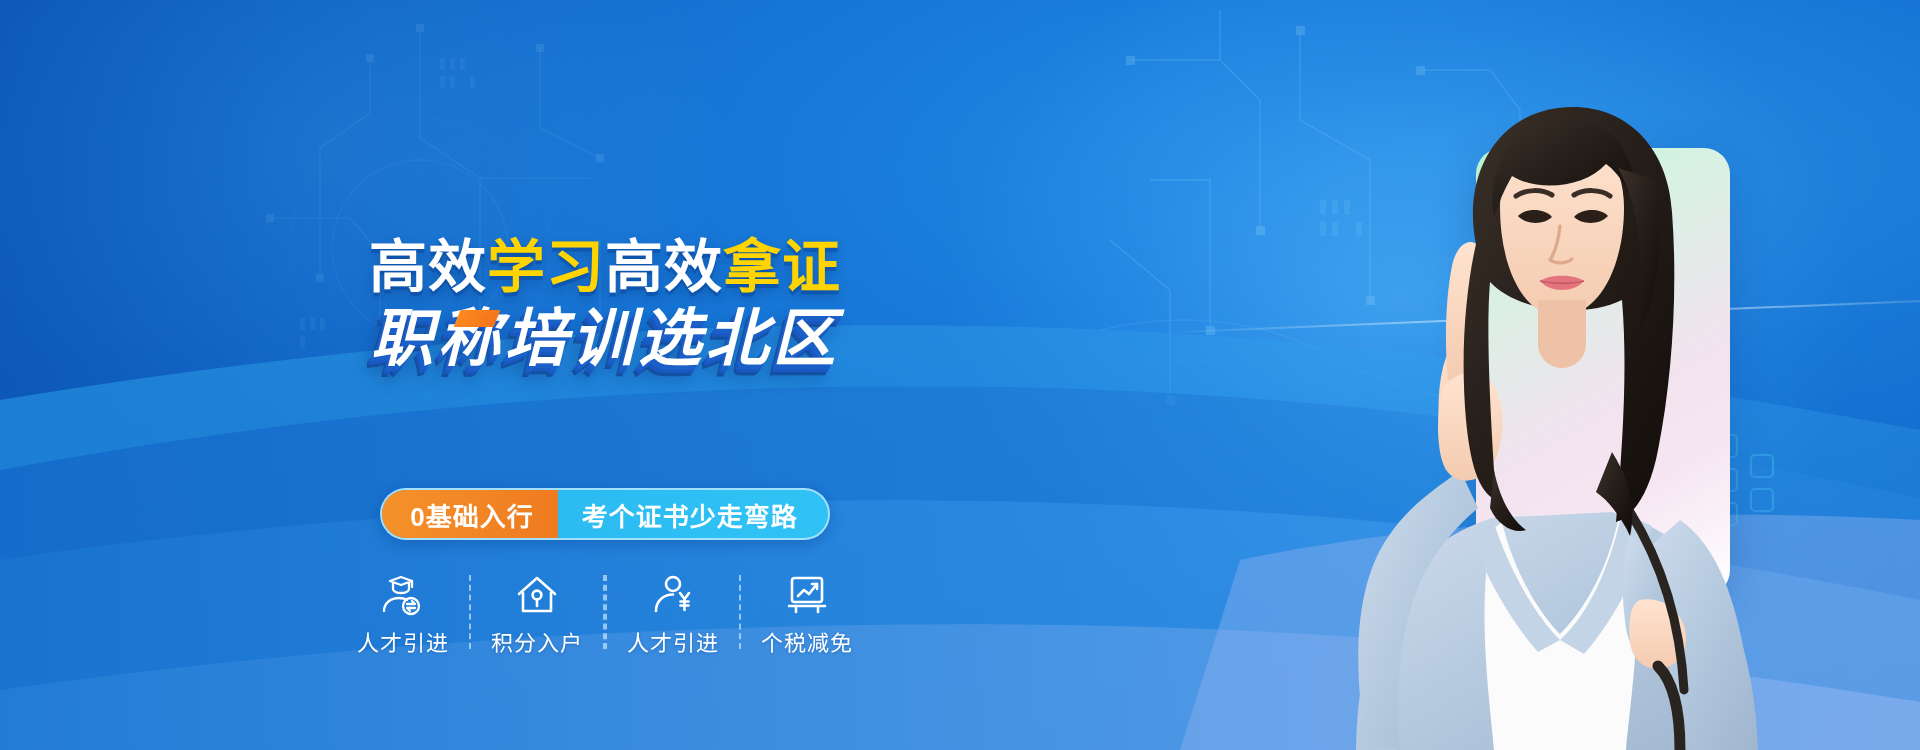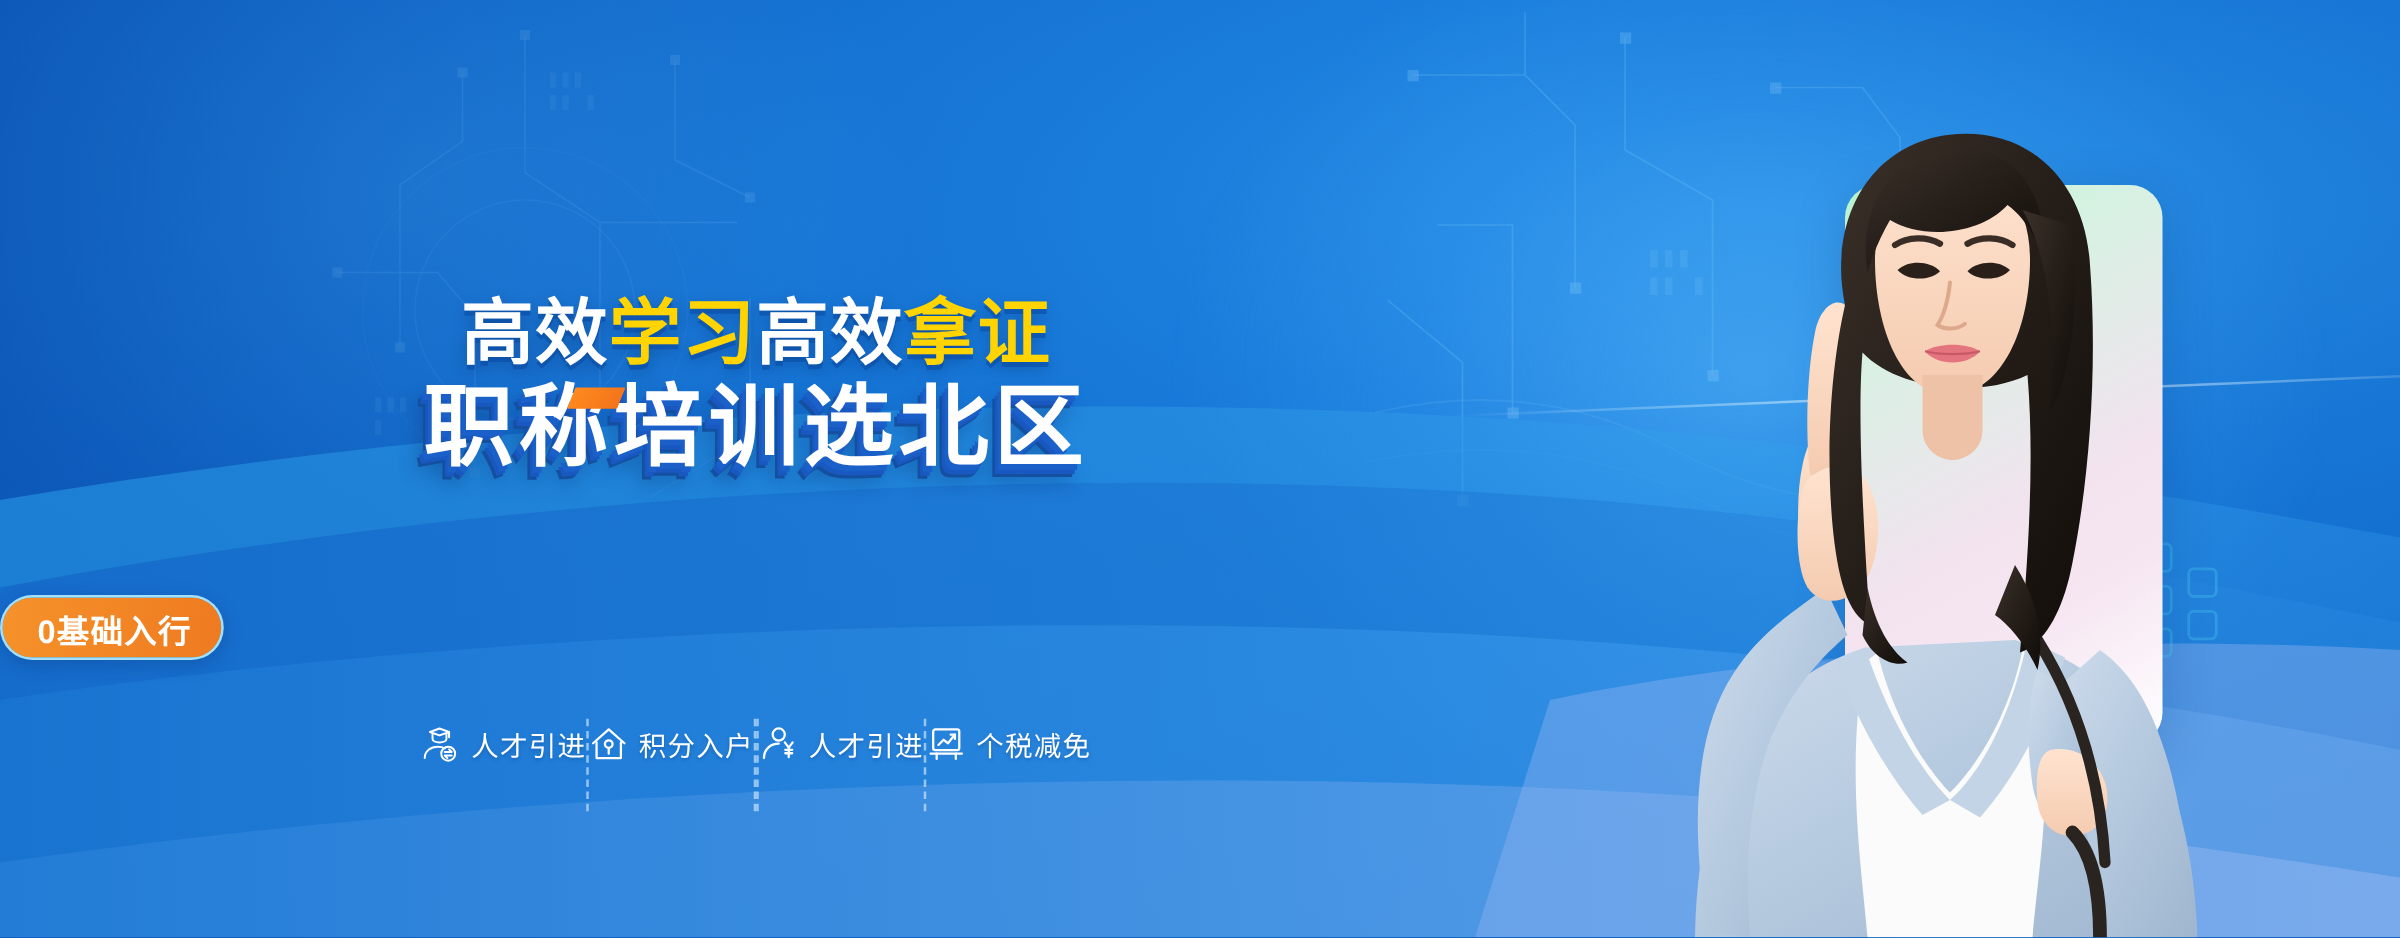--- a/index.html
+++ b/index.html
@@ -90,23 +90,24 @@
   .title-wrap{
     position:absolute;
     left:0; right:0;
     top:258px;
     text-align:center;
     height:110px;
   }
   .title{
     position:relative;
     display:inline-block;
-    font-size:72px;
+    font-size:63px;
     line-height:1.02;
     font-weight:bold;
+    font-style:italic;
     letter-spacing:4px;
     white-space:nowrap;
     color:#ffffff;
     text-shadow:
       -3px 5px 0 #1b5fc9,
       -5px 8px 0 #1858c0,
       -7px 11px 0 #14509f,
       -8px 14px 16px rgba(6,45,110,.45);
   }
   
@@ -117,23 +118,23 @@
     transform:skewX(-22deg);
     top:4px;
     left:457px;
     border-radius:1px;
   }
 
   
   .pill-row{
     position:absolute;
     left:0; right:0;
-    top:428px;
+    top:440px;
     display:flex;
-    justify-content:flex-start;
+    justify-content:center;
   }
   .pill{
     display:flex;
     align-items:stretch;
     height:52px;
     border:2px solid rgba(170,225,255,.95);
     border-radius:27px;
     overflow:hidden;
     background:linear-gradient(90deg,#27b7f0 0%, #31c2f5 100%);
     box-shadow:0 4px 14px rgba(6,50,120,.30);
@@ -163,21 +164,21 @@
     position:absolute;
     left:0; right:0;
     top:525px;
     display:flex;
     justify-content:center;
     align-items:flex-start;
   }
   .feature{
     width:132px;
     display:flex;
-    flex-direction:row;
+    flex-direction:column;
     align-items:center;
     gap:8px;
   }
   .feature-icon{
     width:46px; height:44px;
     display:flex; align-items:center; justify-content:center;
   }
   .feature-icon svg{display:block;}
   .feature-label{
     color:#ffffff;
@@ -435,20 +436,21 @@
     </div>
 
     <div class="title-wrap">
       <span class="title">职称培训选北区</span>
       <span class="title-accent"></span>
     </div>
 
     <div class="pill-row">
       <div class="pill">
         <div class="pill-left">0基础入行</div>
+        <div class="pill-right">考个证书少走弯路</div>
       </div>
     </div>
 
     <div class="features">
 
       <div class="feature">
         <span class="feature-icon">
           <svg viewBox="0 0 46 44" fill="none" stroke="#ffffff" stroke-width="2.3" stroke-linecap="round" stroke-linejoin="round">
             <path d="M10 8 L21 4 L32 8 L21 12 Z"></path>
             <path d="M13 10 L13 16 C13 18.5 17 20 21 20 C25 20 29 18.5 29 16 L29 10"></path>

